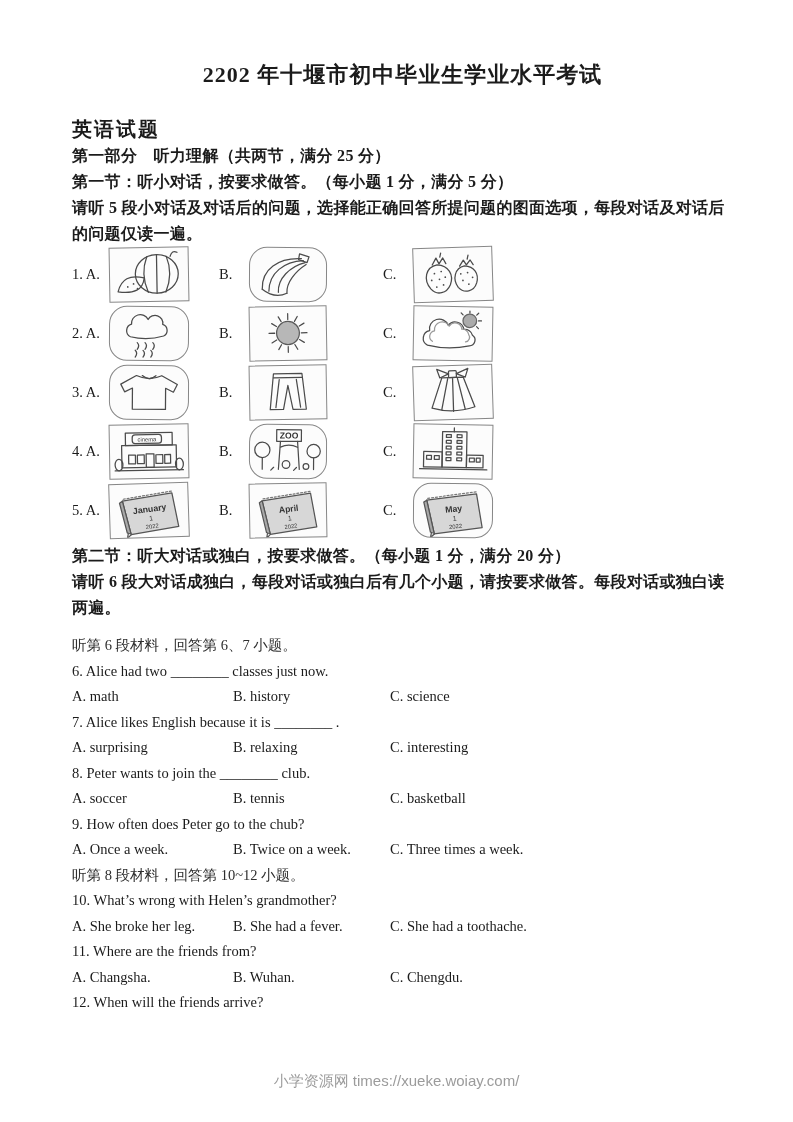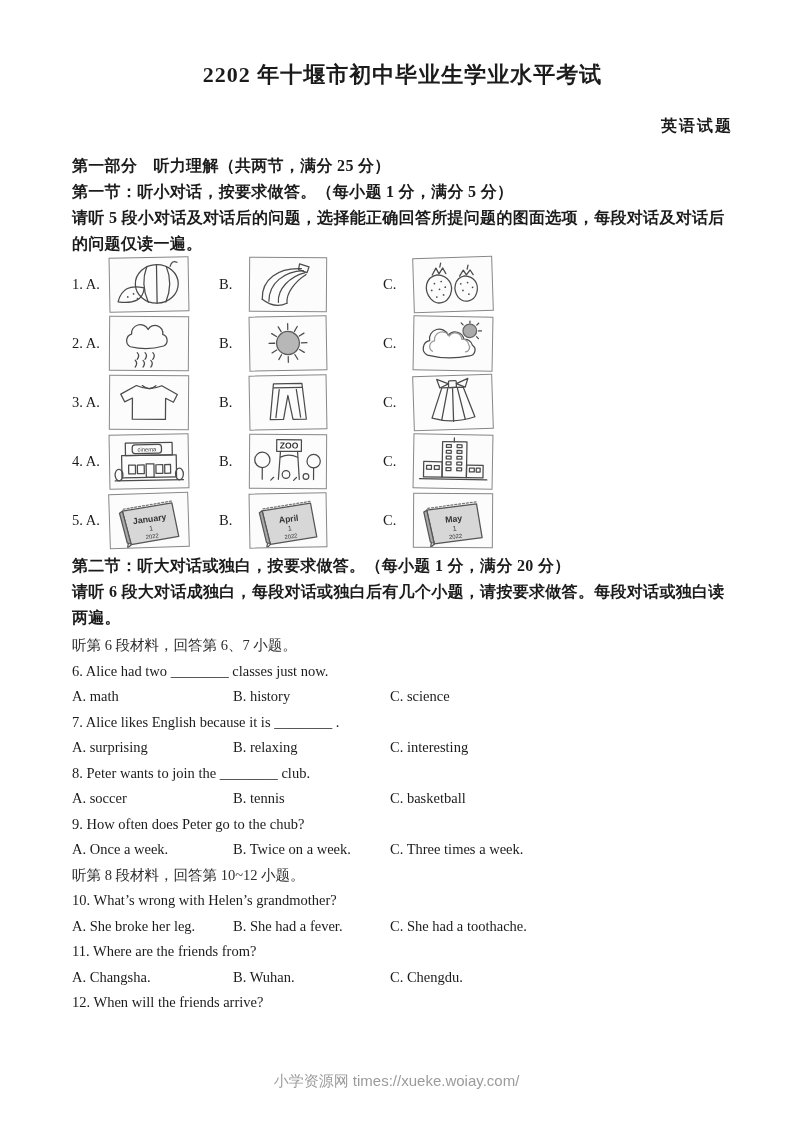--- a/index.html
+++ b/index.html
@@ -1,31 +1,31 @@
 <!DOCTYPE html>
 <html><head>
 <meta charset="utf-8">
 <style>
   html,body{margin:0;padding:0;background:#fff;}
   .page{position:relative;width:793px;height:1122px;background:#ffffff;overflow:hidden;
         font-family:"Liberation Serif",serif;color:#1b1b1b;}
   .content{position:absolute;left:72px;top:0;width:661px;}
   .title{margin:60px 0 0;text-align:center;font-size:22px;font-weight:bold;letter-spacing:1px;}
-  .subtitle{margin:26px 0 16px;text-align:right;font-size:16px;font-weight:bold;letter-spacing:2px;}
+  .subtitle{margin:26px 0 0;text-align:left;font-size:20px;font-weight:bold;letter-spacing:2px;}
   .hline{font-size:16px;font-weight:bold;line-height:26px;letter-spacing:.3px;white-space:nowrap;}
   .hline.first{}
   .s2h{font-size:16px;font-weight:bold;line-height:27px;letter-spacing:.3px;margin-top:1px;white-space:nowrap;}
   .prow{display:flex;align-items:center;height:55px;margin-bottom:4px;}
   .qlabel{flex:none;width:37px;font-size:14.5px;}
   .ablabel{flex:none;width:30px;margin-left:30px;font-size:14.5px;}
   .aclabel{flex:none;width:30px;margin-left:56px;font-size:14.5px;}
   .imgbox{flex:none;height:100%;box-sizing:border-box;border:1px solid #878787;background:#fcfcfc;}
   .w80{width:80px;} .w78{width:78px;}
-  .rotm1{transform:rotate(-1deg);} .rotp1{transform:rotate(1deg);} .rotm2{transform:rotate(-1.8deg);} .rotp0{transform:rotate(.4deg);}
-  .qsec{margin-top:2px;}
+  .rotm1{transform:rotate(-1deg);} .rotp1{transform:rotate(1deg);} .rotm2{transform:rotate(-1.8deg);} .rotp0{transform:rotate(.4deg);border-radius:18px;}
+  .qsec{margin-top:12px;}
   .qline{font-size:14.5px;line-height:25.5px;height:25.5px;white-space:nowrap;}
   .mat{color:#2e2e2e;}
   .opts{display:flex;}
   .opt-a{flex:none;width:161px;}
   .opt-b{flex:none;width:157px;}
   .opt-c{flex:1;}
   .footer{position:absolute;left:0;right:0;top:1072px;text-align:center;
           font-family:"Liberation Sans",sans-serif;font-size:15px;color:#9b9b9b;}
   .ph{width:100%;height:100%;display:block;}
   .ph path,.ph circle,.ph ellipse,.ph rect,.ph line,.ph polyline{

